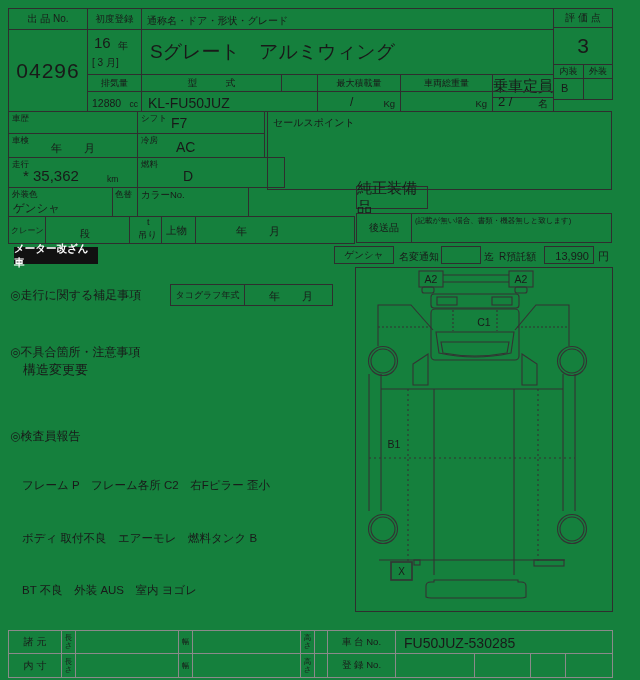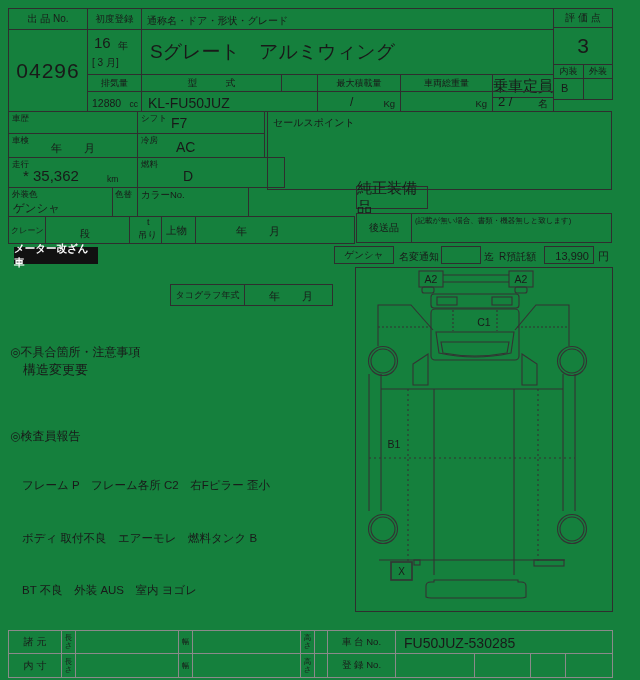--- a/index.html
+++ b/index.html
@@ -140,20 +140,21 @@
   <div class="cell ctr" style="left:334px;top:246px;width:60px;height:18px;font-size:9.5px">ゲンシャ</div>
   <span class="txt" style="left:399px;top:250px;font-size:10px">名変通知</span>
   <div class="cell" style="left:441px;top:246px;width:40px;height:18px"></div>
   <span class="txt" style="left:484px;top:250px;font-size:10px">迄</span>
   <span class="txt" style="left:499px;top:250px;font-size:10px">R預託額</span>
   <div class="cell" style="left:544px;top:246px;width:50px;height:18px">
     <span class="txt" style="right:4px;top:3px;font-size:11px">13,990</span>
   </div>
   <span class="txt" style="left:598px;top:249px;font-size:11px">円</span>
 
+  <span class="txt" style="left:10px;top:287px;font-size:12px">◎走行に関する補足事項</span>
   <div class="cell ctr" style="left:170px;top:284px;width:75px;height:22px;font-size:9px">タコグラフ年式</div>
   <div class="cell" style="left:244px;top:284px;width:89px;height:22px">
     <span class="txt" style="left:24px;top:4px;font-size:11px">年　　月</span>
   </div>
 
   <span class="txt" style="left:10px;top:344px;font-size:12px">◎不具合箇所・注意事項</span>
   <span class="txt" style="left:23px;top:361px;font-size:13px">構造変更要</span>
 
   <span class="txt" style="left:10px;top:428px;font-size:12px">◎検査員報告</span>
   <div class="txt" style="left:22px;top:442px;width:330px;font-size:11.5px;line-height:17.5px">

